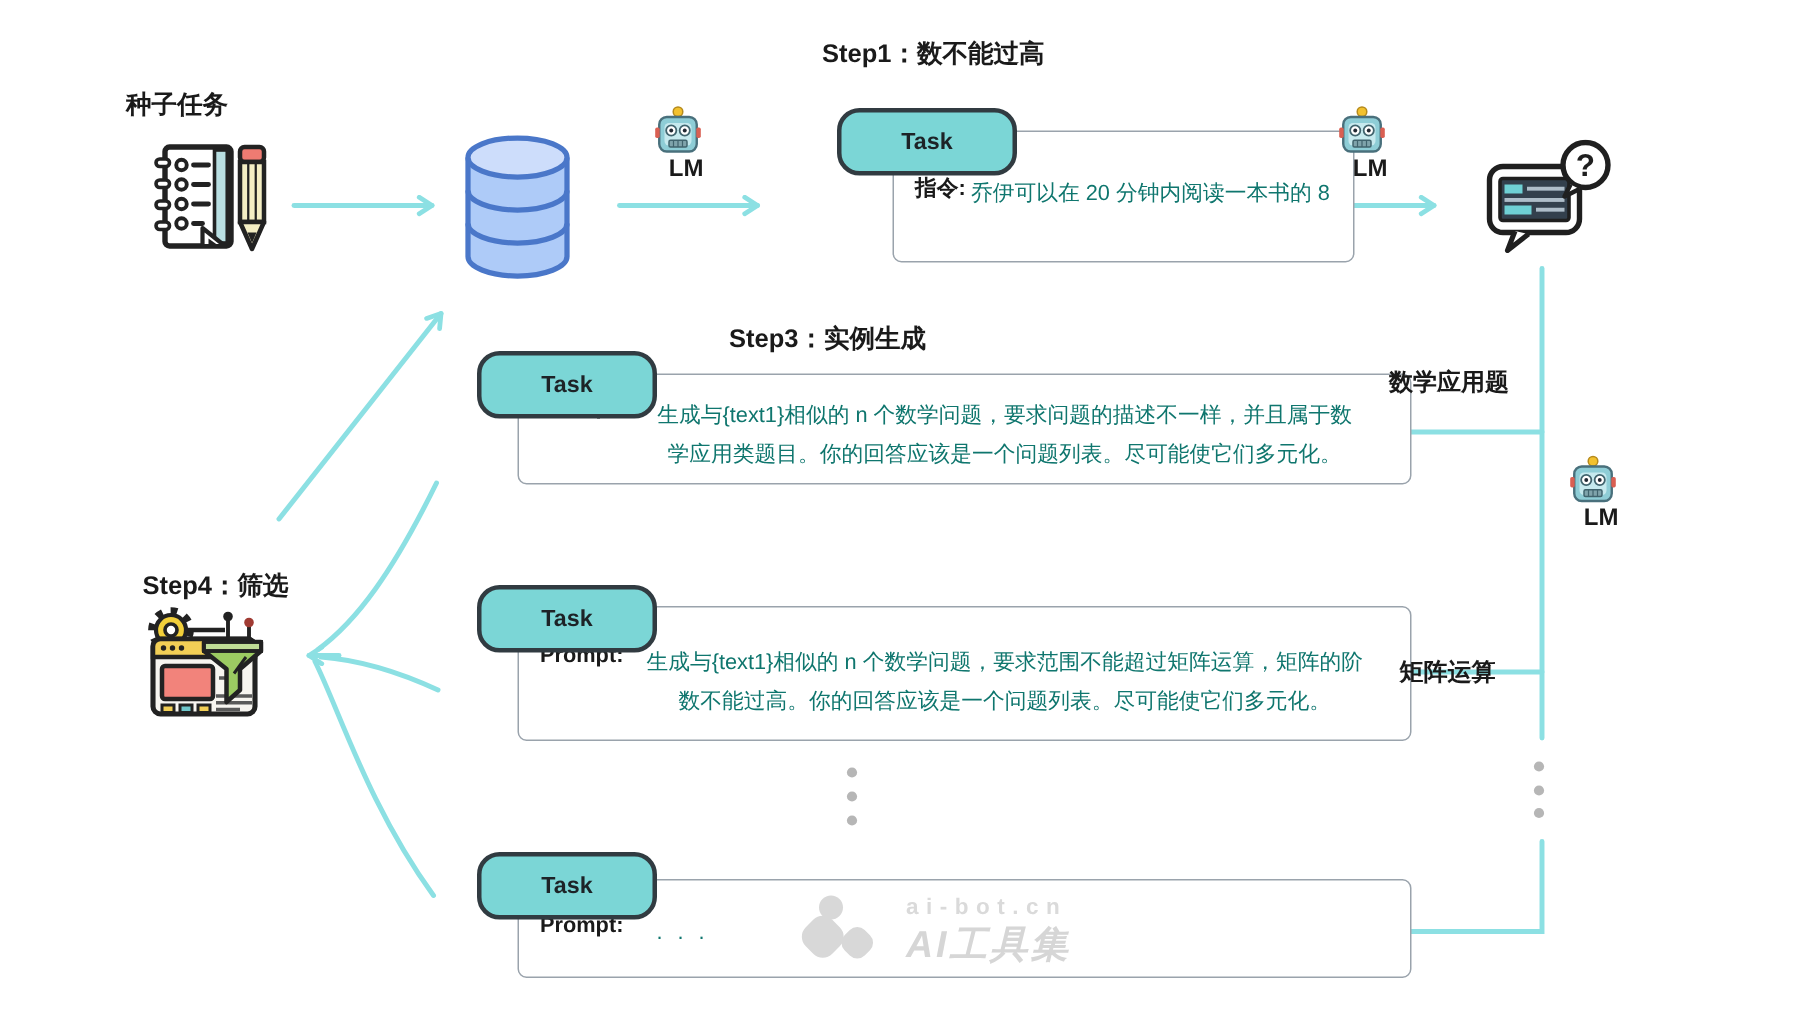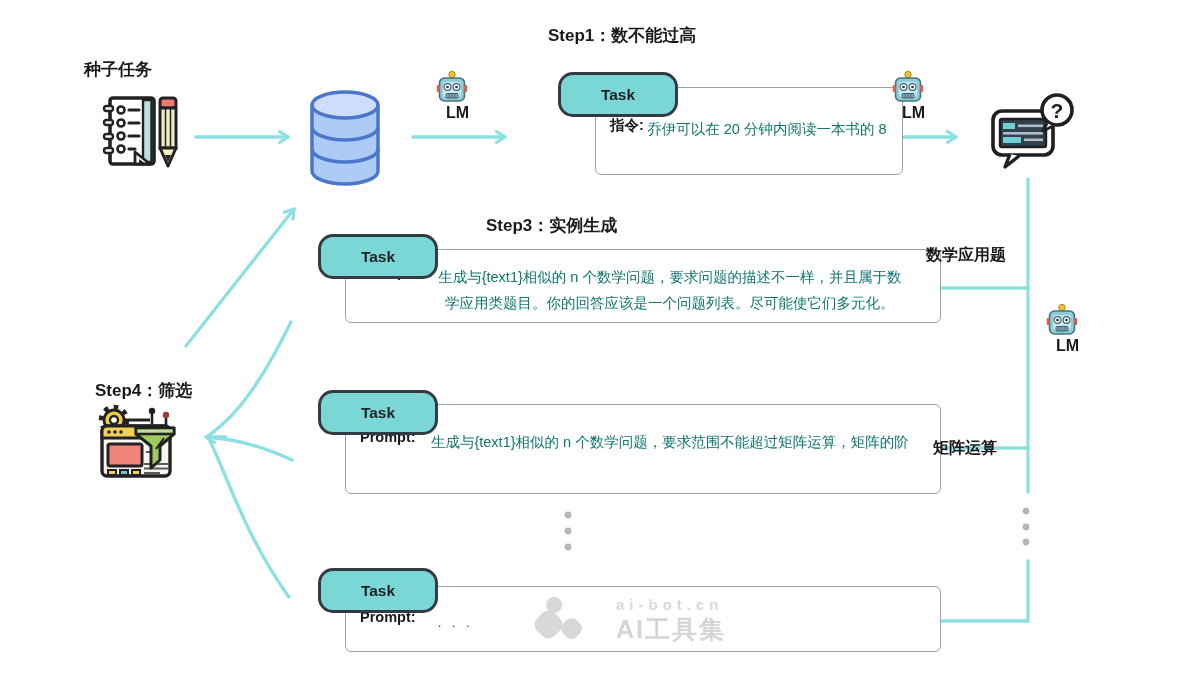--- a/index.html
+++ b/index.html
@@ -19,21 +19,21 @@
   .pbox{
     background:#fff;border:1.7px solid #9aa3ac;border-radius:6px;z-index:2;box-sizing:border-box;
     display:flex;align-items:flex-start;margin-left:48px;
   }
   .pbox .plabel{font-size:14.5px;font-weight:bold;white-space:nowrap;}
   .pbox .ptext{flex:1;text-align:center;font-size:14.5px;line-height:26px;color:#0f766e;}
   .arrow-layer{left:0;top:0;z-index:1;}
   .icon{z-index:3;}
   .wm{z-index:6;pointer-events:none;}
   .wm-line1{font-size:15px;font-weight:bold;letter-spacing:5px;color:#dadada;white-space:nowrap;}
-  .wm-line2{font-size:25px;font-weight:bold;letter-spacing:2px;color:#d6d6d6;white-space:nowrap;}
+  .wm-line2{font-size:25px;font-weight:bold;letter-spacing:2px;color:#d6d6d6;white-space:nowrap;font-style:italic;}
 </style>
 </head>
 <body>
 
 <div class="stage">
 
   <svg class="abs arrow-layer" width="1200" height="675" viewBox="0 0 1200 675">
     <defs>
       <marker id="ah" markerUnits="userSpaceOnUse" markerWidth="16" markerHeight="16" refX="11.5" refY="7" orient="auto">
         <path d="M3 1.5 L11.5 7 L3 12.5" fill="none" stroke="#8ce0e3" stroke-width="3.2" stroke-linecap="round" stroke-linejoin="round"></path>
@@ -207,33 +207,34 @@
     <div class="ptext">
       <div>生成与{text1}相似的 n 个数学问题，要求问题的描述不一样，并且属于数</div>
       <div>学应用类题目。你的回答应该是一个问题列表。尽可能使它们多元化。</div>
     </div>
   </div>
 
   <div class="abs pbox" style="left:297px;top:404px;width:596px;height:90px;padding:24px 16px 0 14px;">
     <span class="plabel">Prompt:</span>
     <div class="ptext">
       <div>生成与{text1}相似的 n 个数学问题，要求范围不能超过矩阵运算，矩阵的阶</div>
+      <div>数不能过高。你的回答应该是一个问题列表。尽可能使它们多元化。</div>
     </div>
   </div>
 
   <div class="abs pbox" style="left:297px;top:586px;width:596px;height:66px;padding:22px 16px 0 14px;">
     <span class="plabel">Prompt:</span>
     <div class="ptext" style="text-align:left;padding-left:22px;letter-spacing:3px;">. . .</div>
   </div>
 
   <div class="abs wm" style="left:534px;top:596px;display:flex;align-items:flex-start;">
     <svg width="58" height="50" viewBox="0 0 58 50">
       <circle cx="20" cy="9" r="8" fill="#d8d8d8"></circle>
       <rect x="2" y="16" width="25" height="25" rx="9" transform="rotate(45 14.5 28.5)" fill="#d8d8d8"></rect>
       <rect x="28" y="23" width="19" height="19" rx="7" transform="rotate(45 37.5 32.5)" fill="#d8d8d8"></rect>
     </svg>
-    <div style="margin-left:24px;">
+    <div style="margin-left:12px;">
       <div class="wm-line1">ai-bot.cn</div>
       <div class="wm-line2">AI工具集</div>
     </div>
   </div>
 
 </div>
 
 </body></html>

